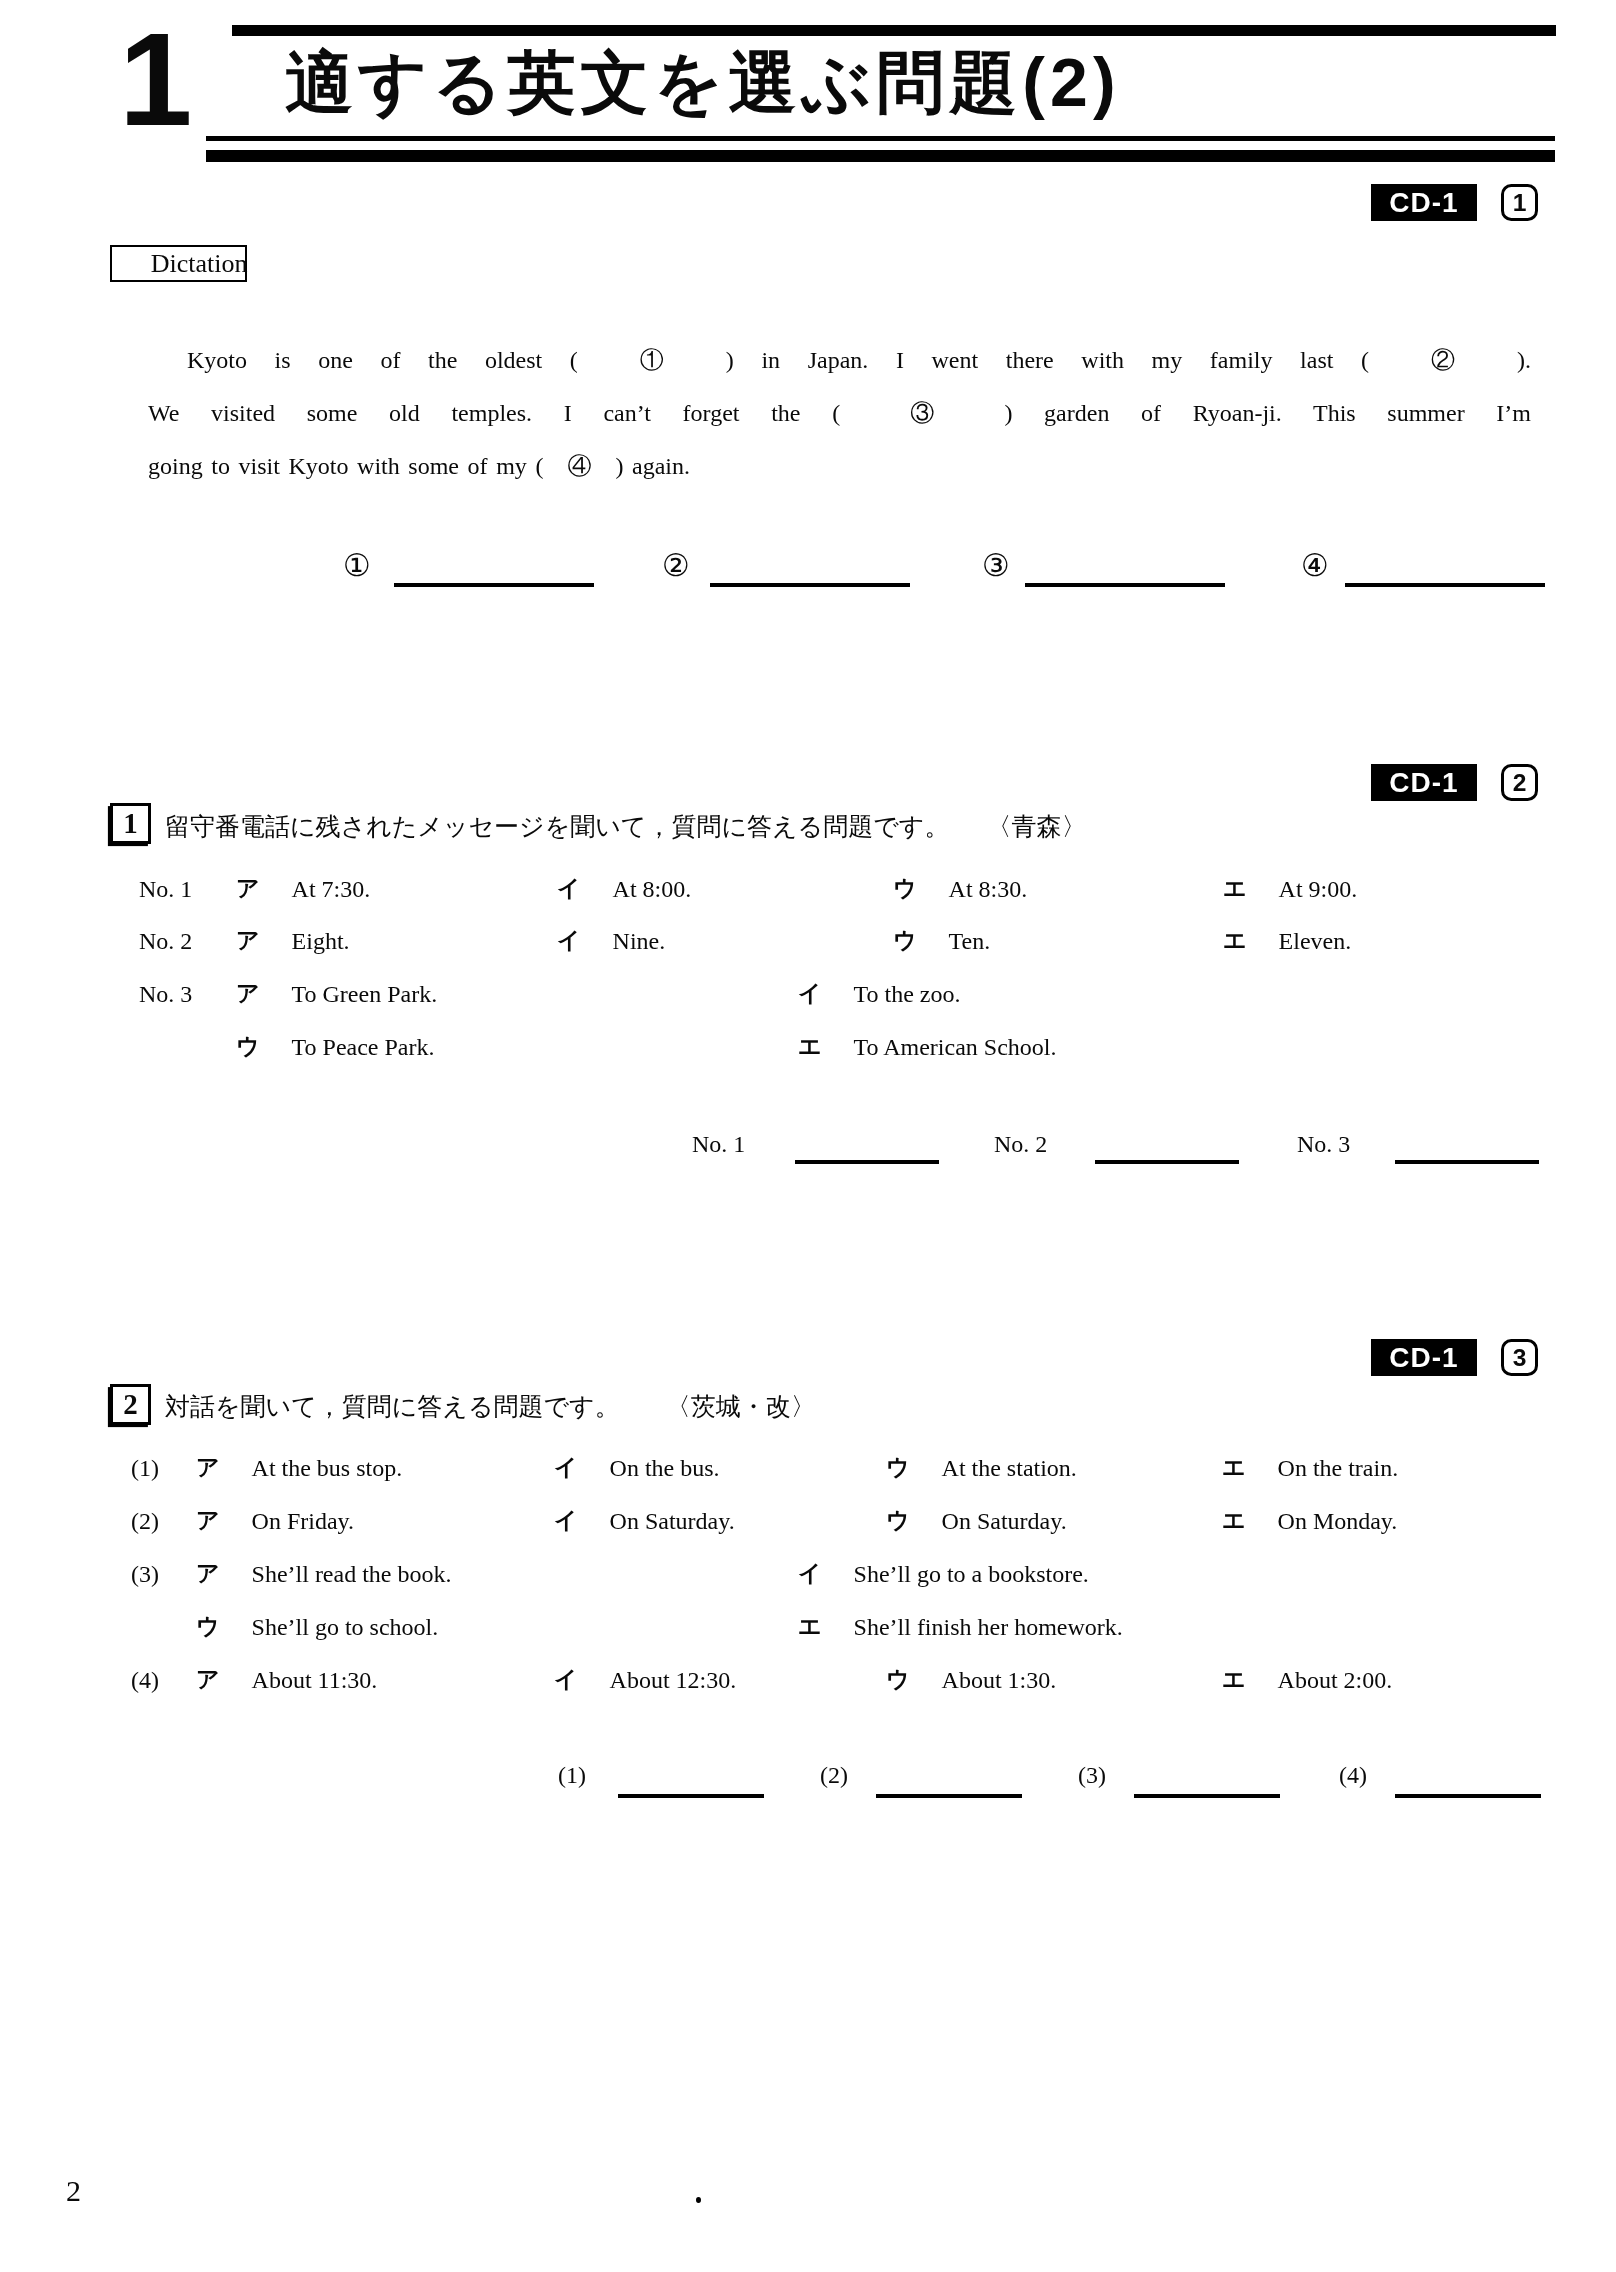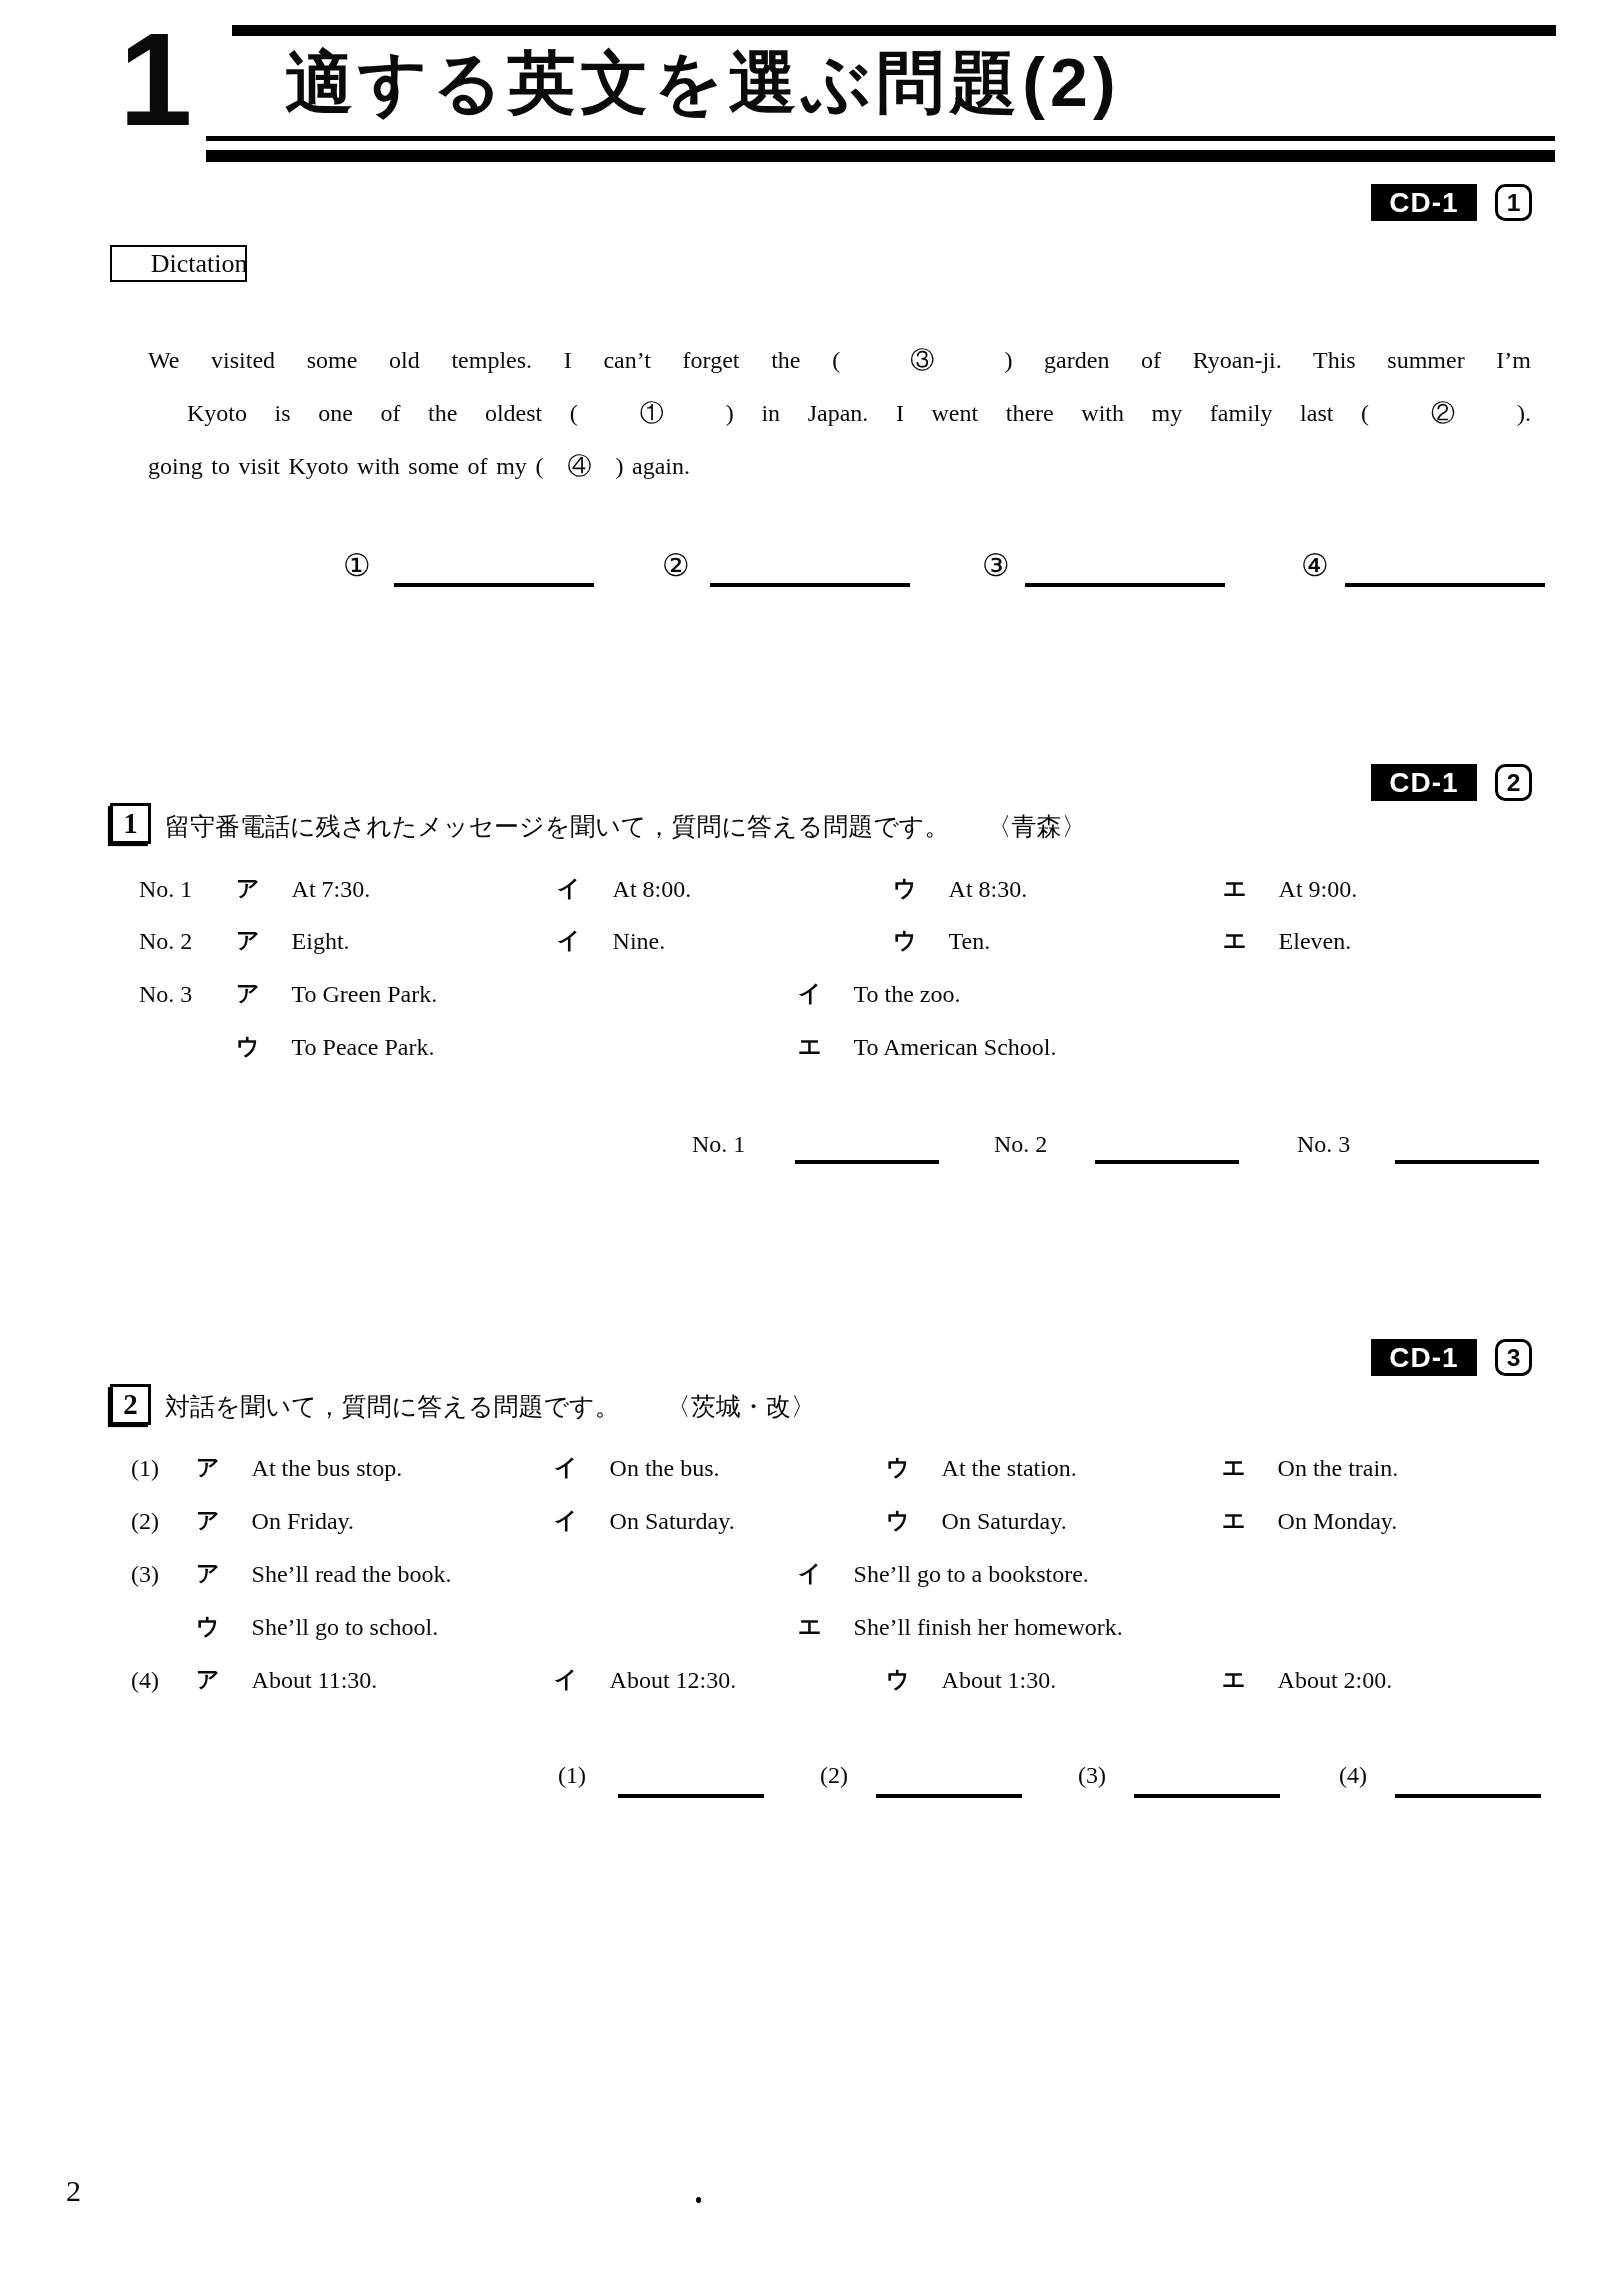--- a/index.html
+++ b/index.html
@@ -11,21 +11,21 @@
   
   .unit-number{position:absolute;left:119px;top:14.4px;font-family:"Liberation Sans","DejaVu Sans",sans-serif;
     font-weight:bold;font-size:132px;line-height:1;letter-spacing:-3.1px;}
   .rule{position:absolute;background:#000;}
   .rule-top{left:232px;top:24.6px;width:1324px;height:11.8px;}
   .page-title{position:absolute;left:285px;top:43px;font-family:"Liberation Sans","DejaVu Sans",sans-serif;
     font-weight:bold;font-size:68px;line-height:1.15;letter-spacing:5.1px;white-space:nowrap;}
   .rule-mid{left:206px;top:136px;width:1349px;height:4.6px;}
   .rule-bottom{left:206px;top:150px;width:1349px;height:12.3px;}
   
-  .cd-badge{position:absolute;left:1371px;display:flex;align-items:center;gap:18px;}
+  .cd-badge{position:absolute;left:1371px;display:flex;align-items:center;gap:24px;}
   .cd-black{width:106px;height:37px;background:#000;color:#fff;display:flex;align-items:center;justify-content:center;
     font-family:"Liberation Sans","DejaVu Sans",sans-serif;font-weight:bold;font-size:28px;letter-spacing:1px;}
   .cd-track{width:37px;height:37px;box-sizing:border-box;border:3.1px solid #000;border-radius:10.3px;
     display:flex;align-items:center;justify-content:center;
     font-family:"Liberation Sans","DejaVu Sans",sans-serif;font-weight:bold;font-size:24.6px;}
   
   .dictation-box{position:absolute;left:110px;top:245px;width:137px;height:37px;box-sizing:border-box;
     border:2.6px solid #000;display:flex;align-items:center;justify-content:center;font-size:26px;padding-left:41px;}
   .instruction{position:absolute;left:122px;top:285px;font-size:25px;white-space:nowrap;}
   .passage{position:absolute;left:148px;top:334px;width:1383px;font-size:24px;line-height:53px;word-spacing:2.6px;}
@@ -69,22 +69,22 @@
   <div class="rule rule-mid"></div>
   <div class="rule rule-bottom"></div>
 
   <div class="cd-badge" style="top:184px;">
     <span class="cd-black">CD-1</span>
     <span class="cd-track">1</span>
   </div>
 
   <div class="dictation-box">Dictation</div>
   <div class="passage">
+    <div class="p-just p-indent">Kyoto is one of the oldest (　①　) in Japan. I went there with my family last (　②　).</div>
     <div class="p-just">We visited some old temples. I can’t forget the (　③　) garden of Ryoan-ji. This summer I’m</div>
-    <div class="p-just p-indent">Kyoto is one of the oldest (　①　) in Japan. I went there with my family last (　②　).</div>
     <div>going to visit Kyoto with some of my (　④　) again.</div>
   </div>
 
   <span class="dnum" style="left:343px;">①</span>
   <span class="dline" style="left:394px;"></span>
   <span class="dnum" style="left:662px;">②</span>
   <span class="dline" style="left:710px;"></span>
   <span class="dnum" style="left:982px;">③</span>
   <span class="dline" style="left:1025px;"></span>
   <span class="dnum" style="left:1301px;">④</span>

